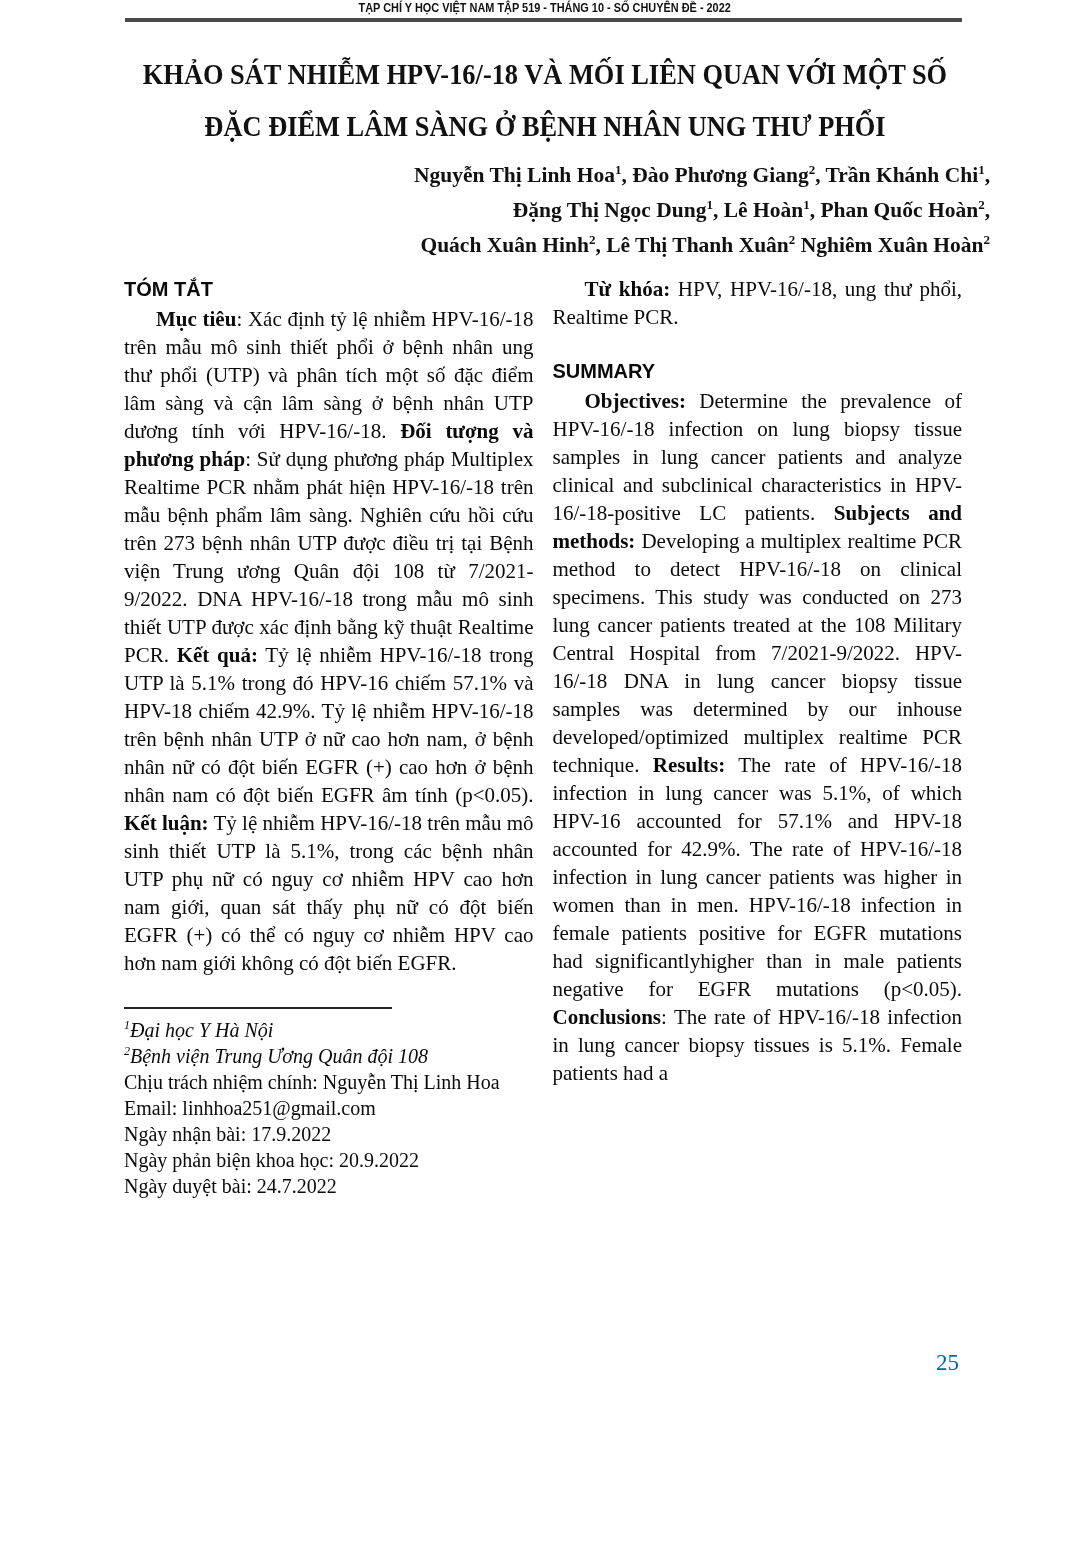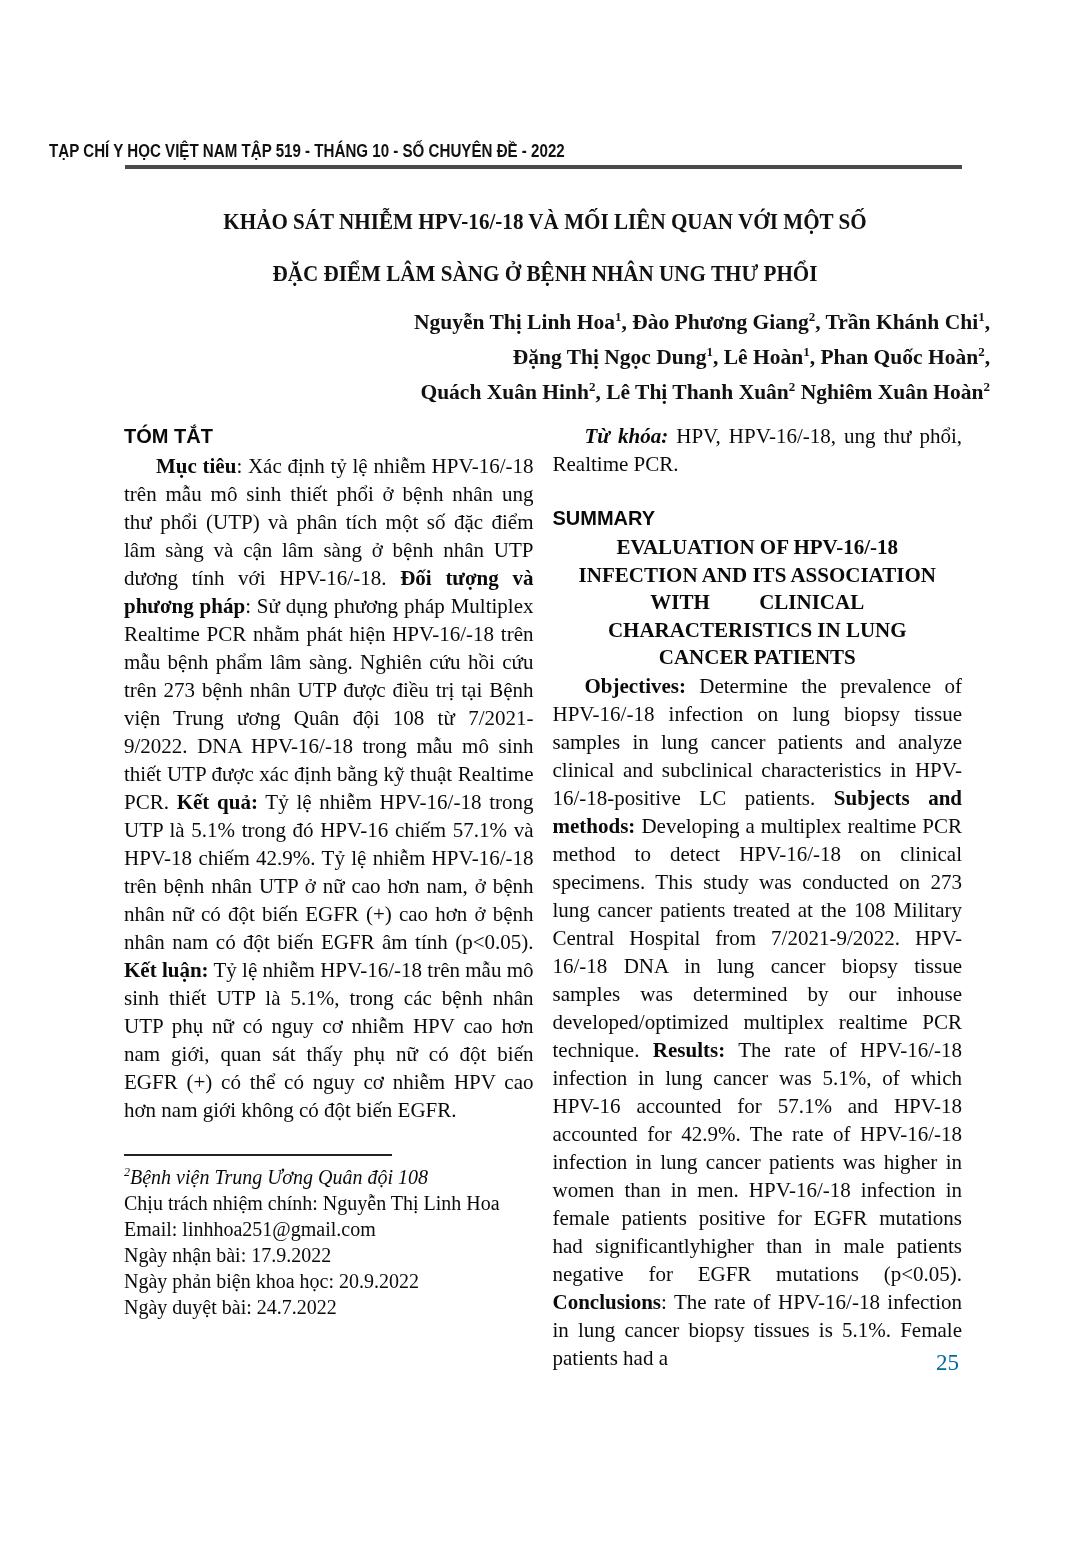--- a/index.html
+++ b/index.html
@@ -5,42 +5,42 @@
   html, body { margin: 0; padding: 0; }
   body {
     width: 1090px; height: 1541px;
     background: #ffffff;
     position: relative;
     overflow: hidden;
     color: #0a0a0a;
     font-family: "Liberation Serif", serif;
   }
   .running-head {
-    padding-top: 141px;
+    text-align: center;
     font-family: "Liberation Sans", sans-serif;
     font-weight: bold;
-    font-size: 18px;
+    font-size: 13px;
     color: #111;
   }
   .running-head .condense {
     display: inline-block;
     transform: scaleX(0.84);
     white-space: nowrap;
   }
   .head-rule {
     height: 4px;
     background: #4a4a4a;
     margin: 3px 128px 0 125px;
   }
   .vn-title {
     margin: 26px 0 0 0;
     text-align: center;
     font-family: "Liberation Serif", serif;
     font-weight: bold;
-    font-size: 24px;
+    font-size: 30px;
     color: #111;
   }
   .vn-title .title-line {
     display: block;
     white-space: nowrap;
     transform: scaleX(0.88);
     line-height: 52px;
   }
   .authors {
     margin: 6px 100px 0 0;
@@ -66,21 +66,21 @@
     font-family: "Liberation Sans", sans-serif;
     font-size: 20px;
     font-weight: bold;
     margin: 0 0 2px 0;
     line-height: 28px;
     text-align: left;
     color: #0a0a0a;
   }
   .body-par { margin: 0; text-indent: 32px; }
   .body-par b { font-weight: bold; }
-  .kw-label { font-weight: bold; font-style: italic; }
+  .kw-label { font-weight: bold; }
   .summary-head { margin-top: 26px; }
   .sum-title {
     font-weight: bold;
     text-align: center;
     line-height: 27.5px;
   }
   .sum-title > div:nth-child(3) { word-spacing: 2.1em; }
   .footnote {
     margin-top: 30px;
     font-size: 20px;
@@ -123,37 +123,31 @@
   <div><span>Quách Xuân Hinh</span><sup>2</sup><span>, Lê Thị Thanh Xuân</span><sup>2</sup><span> Nghiêm Xuân Hoàn</span><sup>2</sup><span></span></div>
 </div>
 
 <div class="columns">
 
   <section class="col">
     <h2 class="sec-head">TÓM TẮT</h2>
     <p class="body-par"><b>Mục tiêu</b><span>: Xác định tỷ lệ nhiễm HPV-16/-18 trên mẫu mô sinh thiết phổi ở bệnh nhân ung thư phổi (UTP) và phân tích một số đặc điểm lâm sàng và cận lâm sàng ở bệnh nhân UTP dương tính với HPV-16/-18. </span><b>Đối tượng và phương pháp</b><span>: Sử dụng phương pháp Multiplex Realtime PCR nhằm phát hiện HPV-16/-18 trên mẫu bệnh phẩm lâm sàng. Nghiên cứu hồi cứu trên 273 bệnh nhân UTP được điều trị tại Bệnh viện Trung ương Quân đội 108 từ 7/2021-9/2022. DNA HPV-16/-18 trong mẫu mô sinh thiết UTP được xác định bằng kỹ thuật Realtime PCR. </span><b>Kết quả:</b><span> Tỷ lệ nhiễm HPV-16/-18 trong UTP là 5.1% trong đó HPV-16 chiếm 57.1% và HPV-18 chiếm 42.9%. Tỷ lệ nhiễm HPV-16/-18 trên bệnh nhân UTP ở nữ cao hơn nam, ở bệnh nhân nữ có đột biến EGFR (+) cao hơn ở bệnh nhân nam có đột biến EGFR âm tính (p&lt;0.05). </span><b>Kết luận:</b><span> Tỷ lệ nhiễm HPV-16/-18 trên mẫu mô sinh thiết UTP là 5.1%, trong các bệnh nhân UTP phụ nữ có nguy cơ nhiễm HPV cao hơn nam giới, quan sát thấy phụ nữ có đột biến EGFR (+) có thể có nguy cơ nhiễm HPV cao hơn nam giới không có đột biến EGFR.</span></p>
     <div class="footnote">
       <div class="fn-rule"></div>
+      <div class="fn-line fn-italic"><sup>1</sup><span>Đại học Y Hà Nội</span></div>
       <div class="fn-line fn-italic"><sup>2</sup><span>Bệnh viện Trung Ương Quân đội 108</span></div>
       <div class="fn-line">Chịu trách nhiệm chính: Nguyễn Thị Linh Hoa</div>
       <div class="fn-line">Email: linhhoa251@gmail.com</div>
       <div class="fn-line">Ngày nhận bài: 17.9.2022</div>
       <div class="fn-line">Ngày phản biện khoa học: 20.9.2022</div>
       <div class="fn-line">Ngày duyệt bài: 24.7.2022</div>
     </div>
   </section>
 
   <section class="col">
     <p class="body-par"><span class="kw-label">Từ khóa:</span><span> HPV, HPV-16/-18, ung thư phổi, Realtime PCR.</span></p>
     <h2 class="sec-head summary-head">SUMMARY</h2>
-    <div class="sum-title">
-      <div>EVALUATION OF HPV-16/-18</div>
-      <div>INFECTION AND ITS ASSOCIATION</div>
-      <div>WITH CLINICAL</div>
-      <div>CHARACTERISTICS IN LUNG</div>
-      <div>CANCER PATIENTS</div>
-    </div>
     <p class="body-par"><b>Objectives:</b><span> Determine the prevalence of HPV-16/-18 infection on lung biopsy tissue samples in lung cancer patients and analyze clinical and subclinical characteristics in HPV-16/-18-positive LC patients. </span><b>Subjects and methods:</b><span> Developing a multiplex realtime PCR method to detect HPV-16/-18 on clinical specimens. This study was conducted on 273 lung cancer patients treated at the 108 Military Central Hospital from 7/2021-9/2022. HPV-16/-18 DNA in lung cancer biopsy tissue samples was determined by our inhouse developed/optimized multiplex realtime PCR technique. </span><b>Results:</b><span> The rate of HPV-16/-18 infection in lung cancer was 5.1%, of which HPV-16 accounted for 57.1% and HPV-18 accounted for 42.9%. The rate of HPV-16/-18 infection in lung cancer patients was higher in women than in men. HPV-16/-18 infection in female patients positive for EGFR mutations had significantlyhigher than in male patients negative for EGFR mutations (p&lt;0.05). </span><b>Conclusions</b><span>: The rate of HPV-16/-18 infection in lung cancer biopsy tissues is 5.1%. Female patients had a</span></p>
   </section>
 
 </div>
 
 <div class="page-number">25</div>
 
 </body></html>

